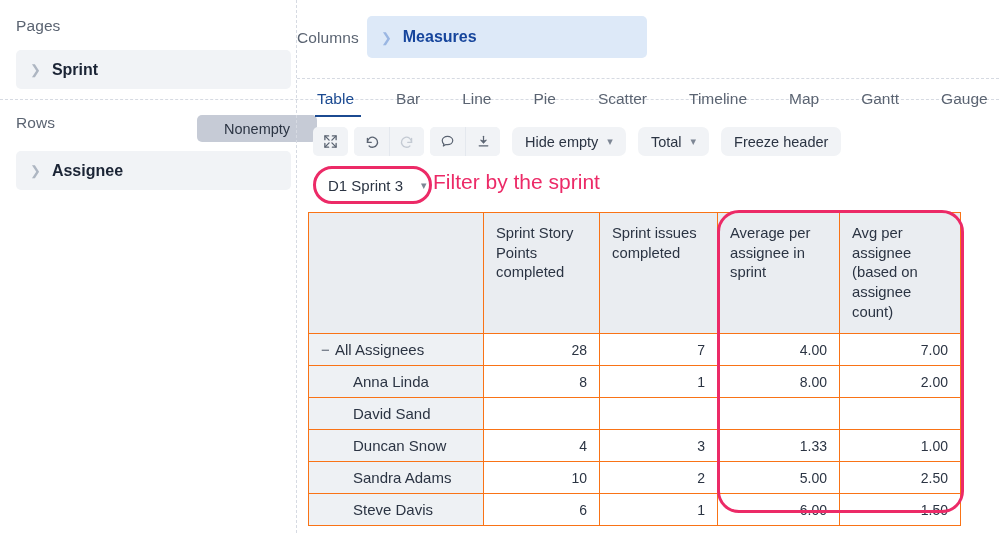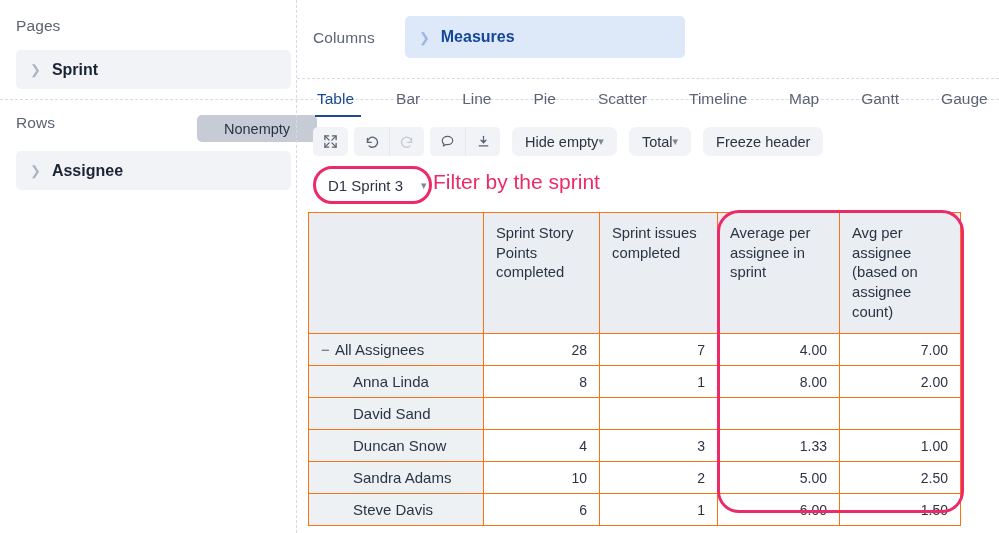--- a/index.html
+++ b/index.html
@@ -38,21 +38,21 @@
   .chip.blue .caret { color: #9ab6e2; }
   .badge-nonempty {
     display: inline-flex; align-items: center; justify-content: center;
     height: 27px; padding: 0 27px; border-radius: 5px;
     background: #c6cbd6; color: #2b3443; font-size: 14.5px;
   }
 
   
   .right-panel { position: absolute; left: 297px; top: 0; width: 702px; height: 533px; }
 
-  .columns-row { position: absolute; left: 16px; top: 16px; display: flex; align-items: center; gap: 30px; }
+  .columns-row { position: absolute; left: 0; top: 16px; display: flex; align-items: center; gap: 8px; }
   .columns-row .shelf-label { padding-top: 2px; }
   .measures-chip { width: 280px; height: 42px; }
 
   
   .tabs { position: absolute; left: 16px; top: 88px; display: flex; gap: 12px; }
   .tab {
     font-size: 15.5px; color: #5b6472; padding: 2px 15px 9px 15px;
     position: relative; white-space: nowrap;
   }
   .tab:first-child { padding-left: 4px; }
@@ -65,21 +65,21 @@
   
   .toolbar { position: absolute; left: 16px; top: 127px; display: flex; align-items: center; gap: 6px; }
   .tgroup { display: flex; background: #f1f3f6; border-radius: 5px; overflow: hidden; }
   .tbtn {
     width: 35px; height: 29px; display: flex; align-items: center; justify-content: center;
     background: #f1f3f6; color: #5b6472;
   }
   .tbtn + .tbtn { border-left: 1px solid #e4e8ee; }
   .tbtn.disabled { color: #c4cad3; }
   .tbtn-text {
-    height: 29px; display: flex; align-items: center; 
+    height: 29px; display: flex; align-items: center; gap: 9px;
     background: #f1f3f6; border-radius: 7px; padding: 0 13px;
     font-size: 14.5px; color: #2b3443; margin-left: 6px;
   }
   .chev { color: #7d8694; font-size: 11px; line-height: 1; }
 
   
   .sprint-drop {
     position: absolute; left: 21px; top: 171px;
     height: 28px; display: flex; align-items: center; gap: 18px;
     padding: 0 10px; font-size: 15px; color: #2b3443; background: #fff;

